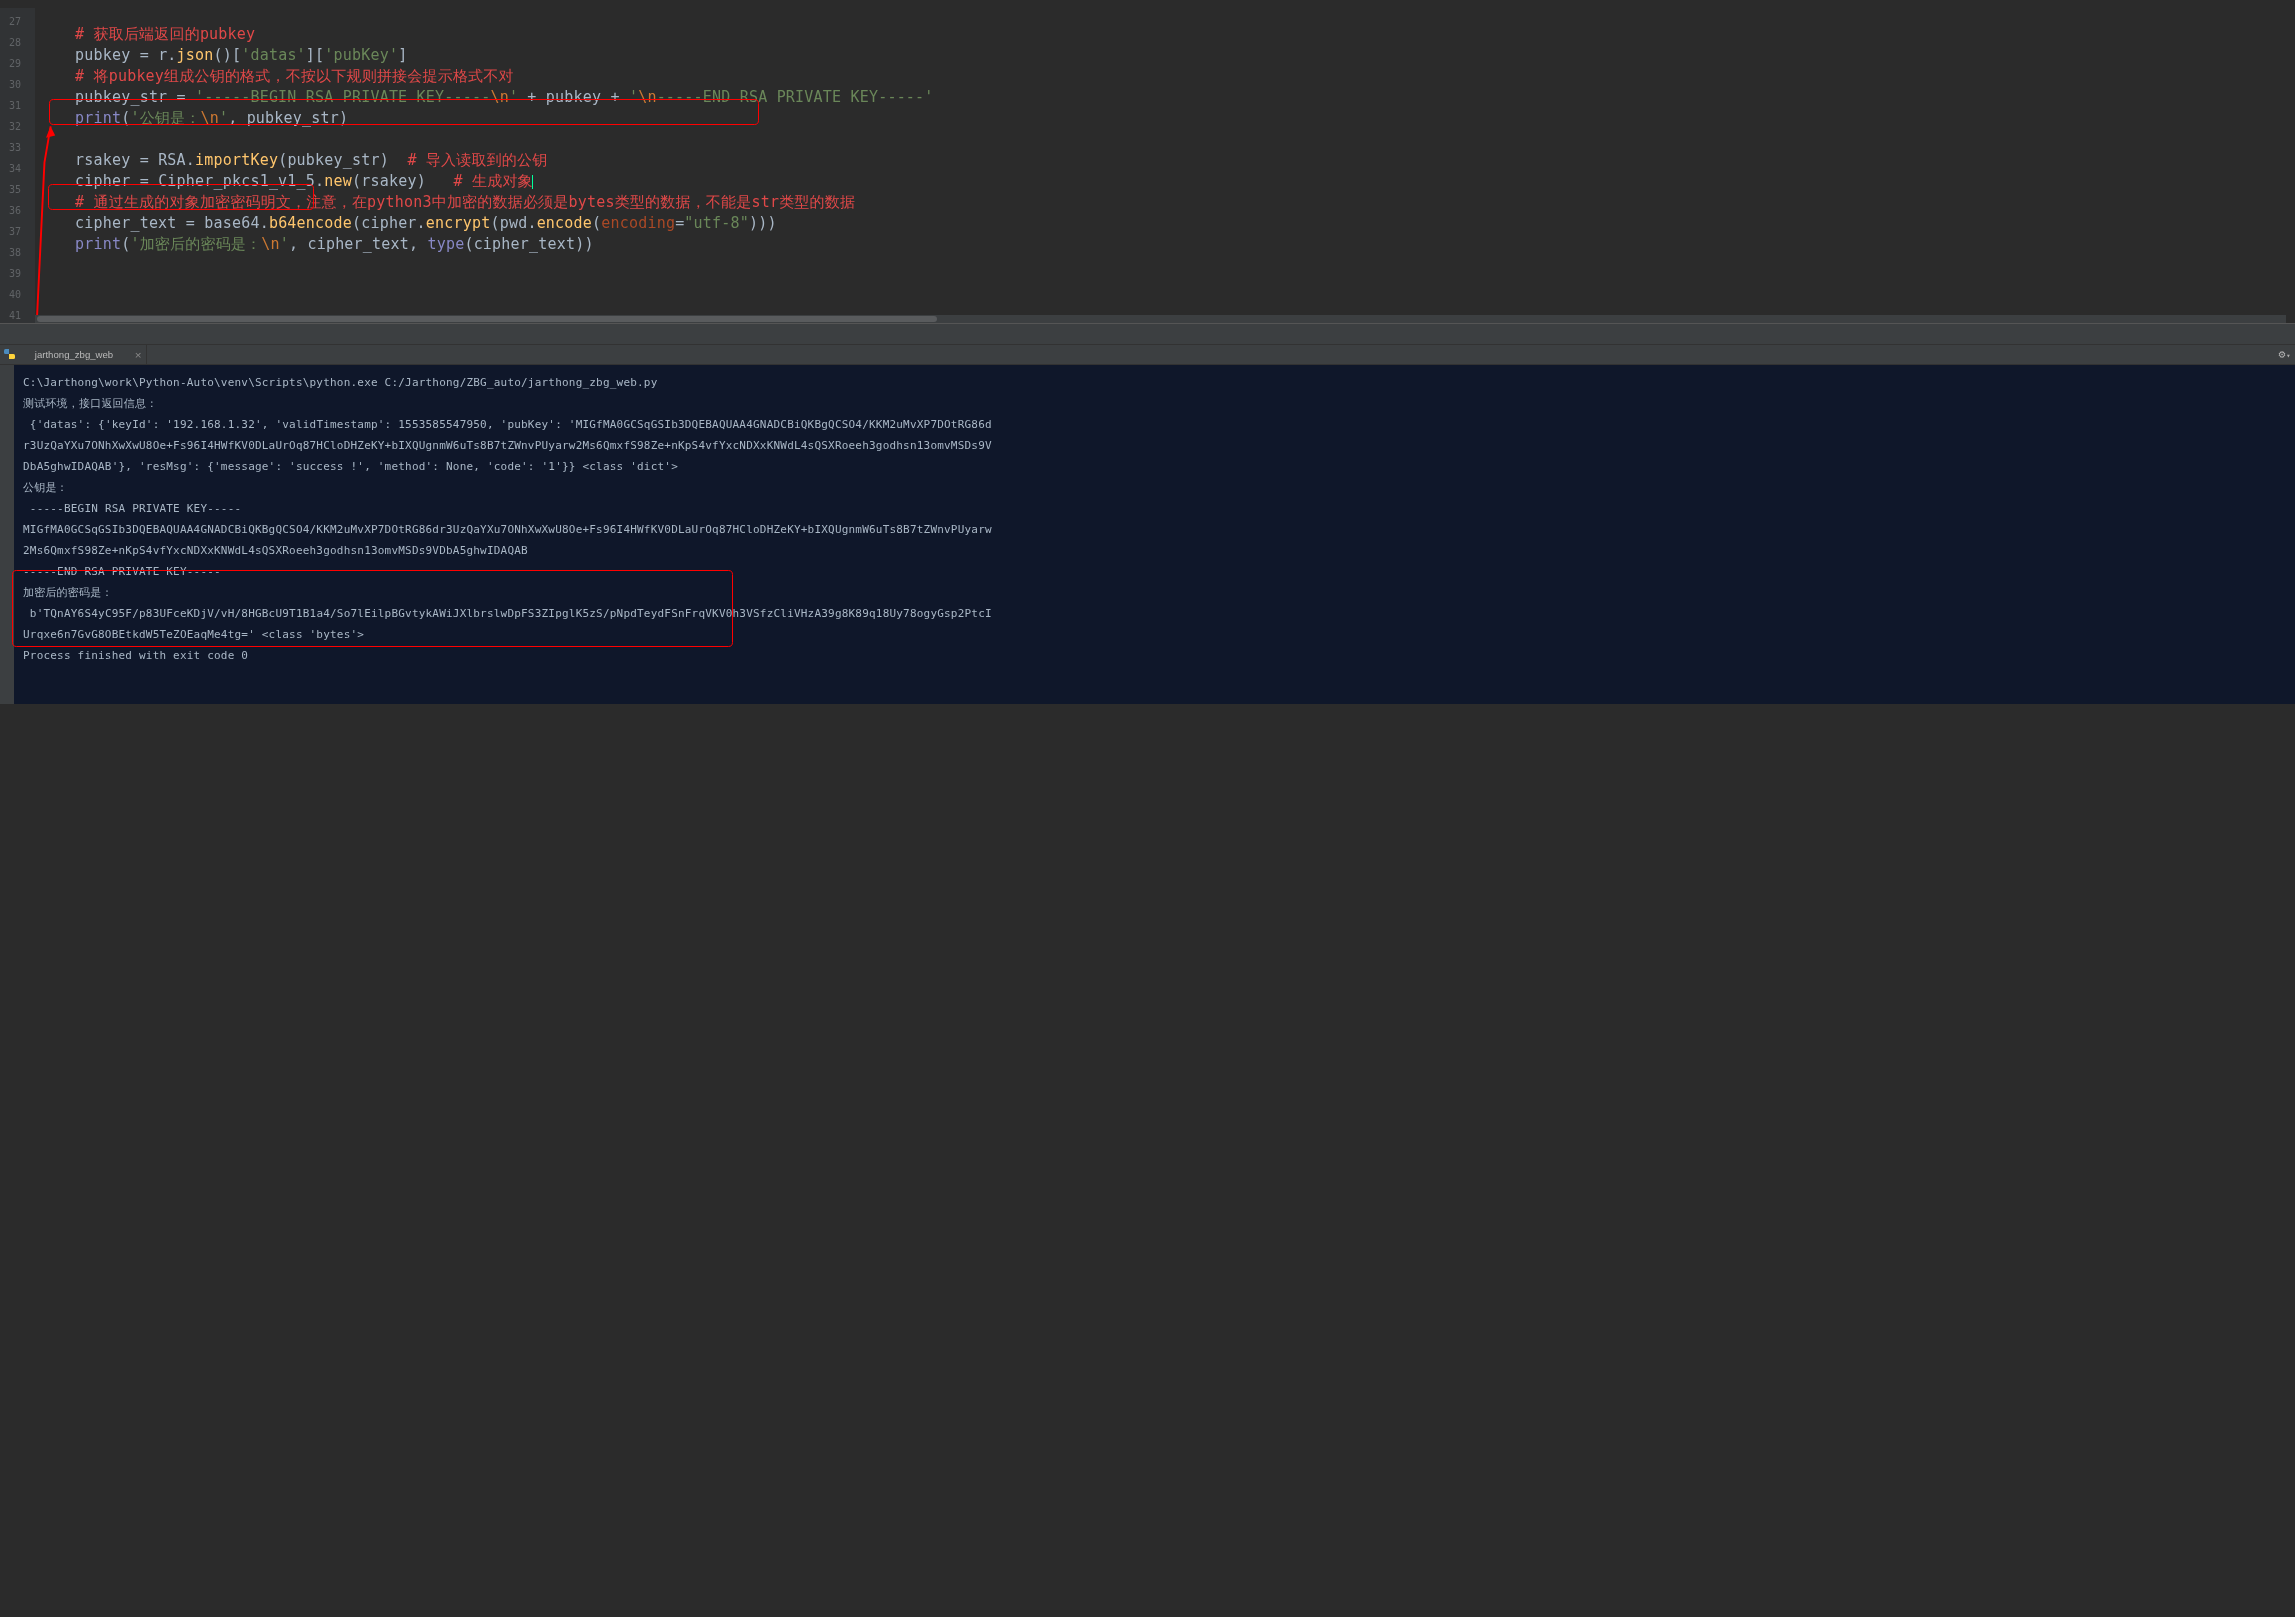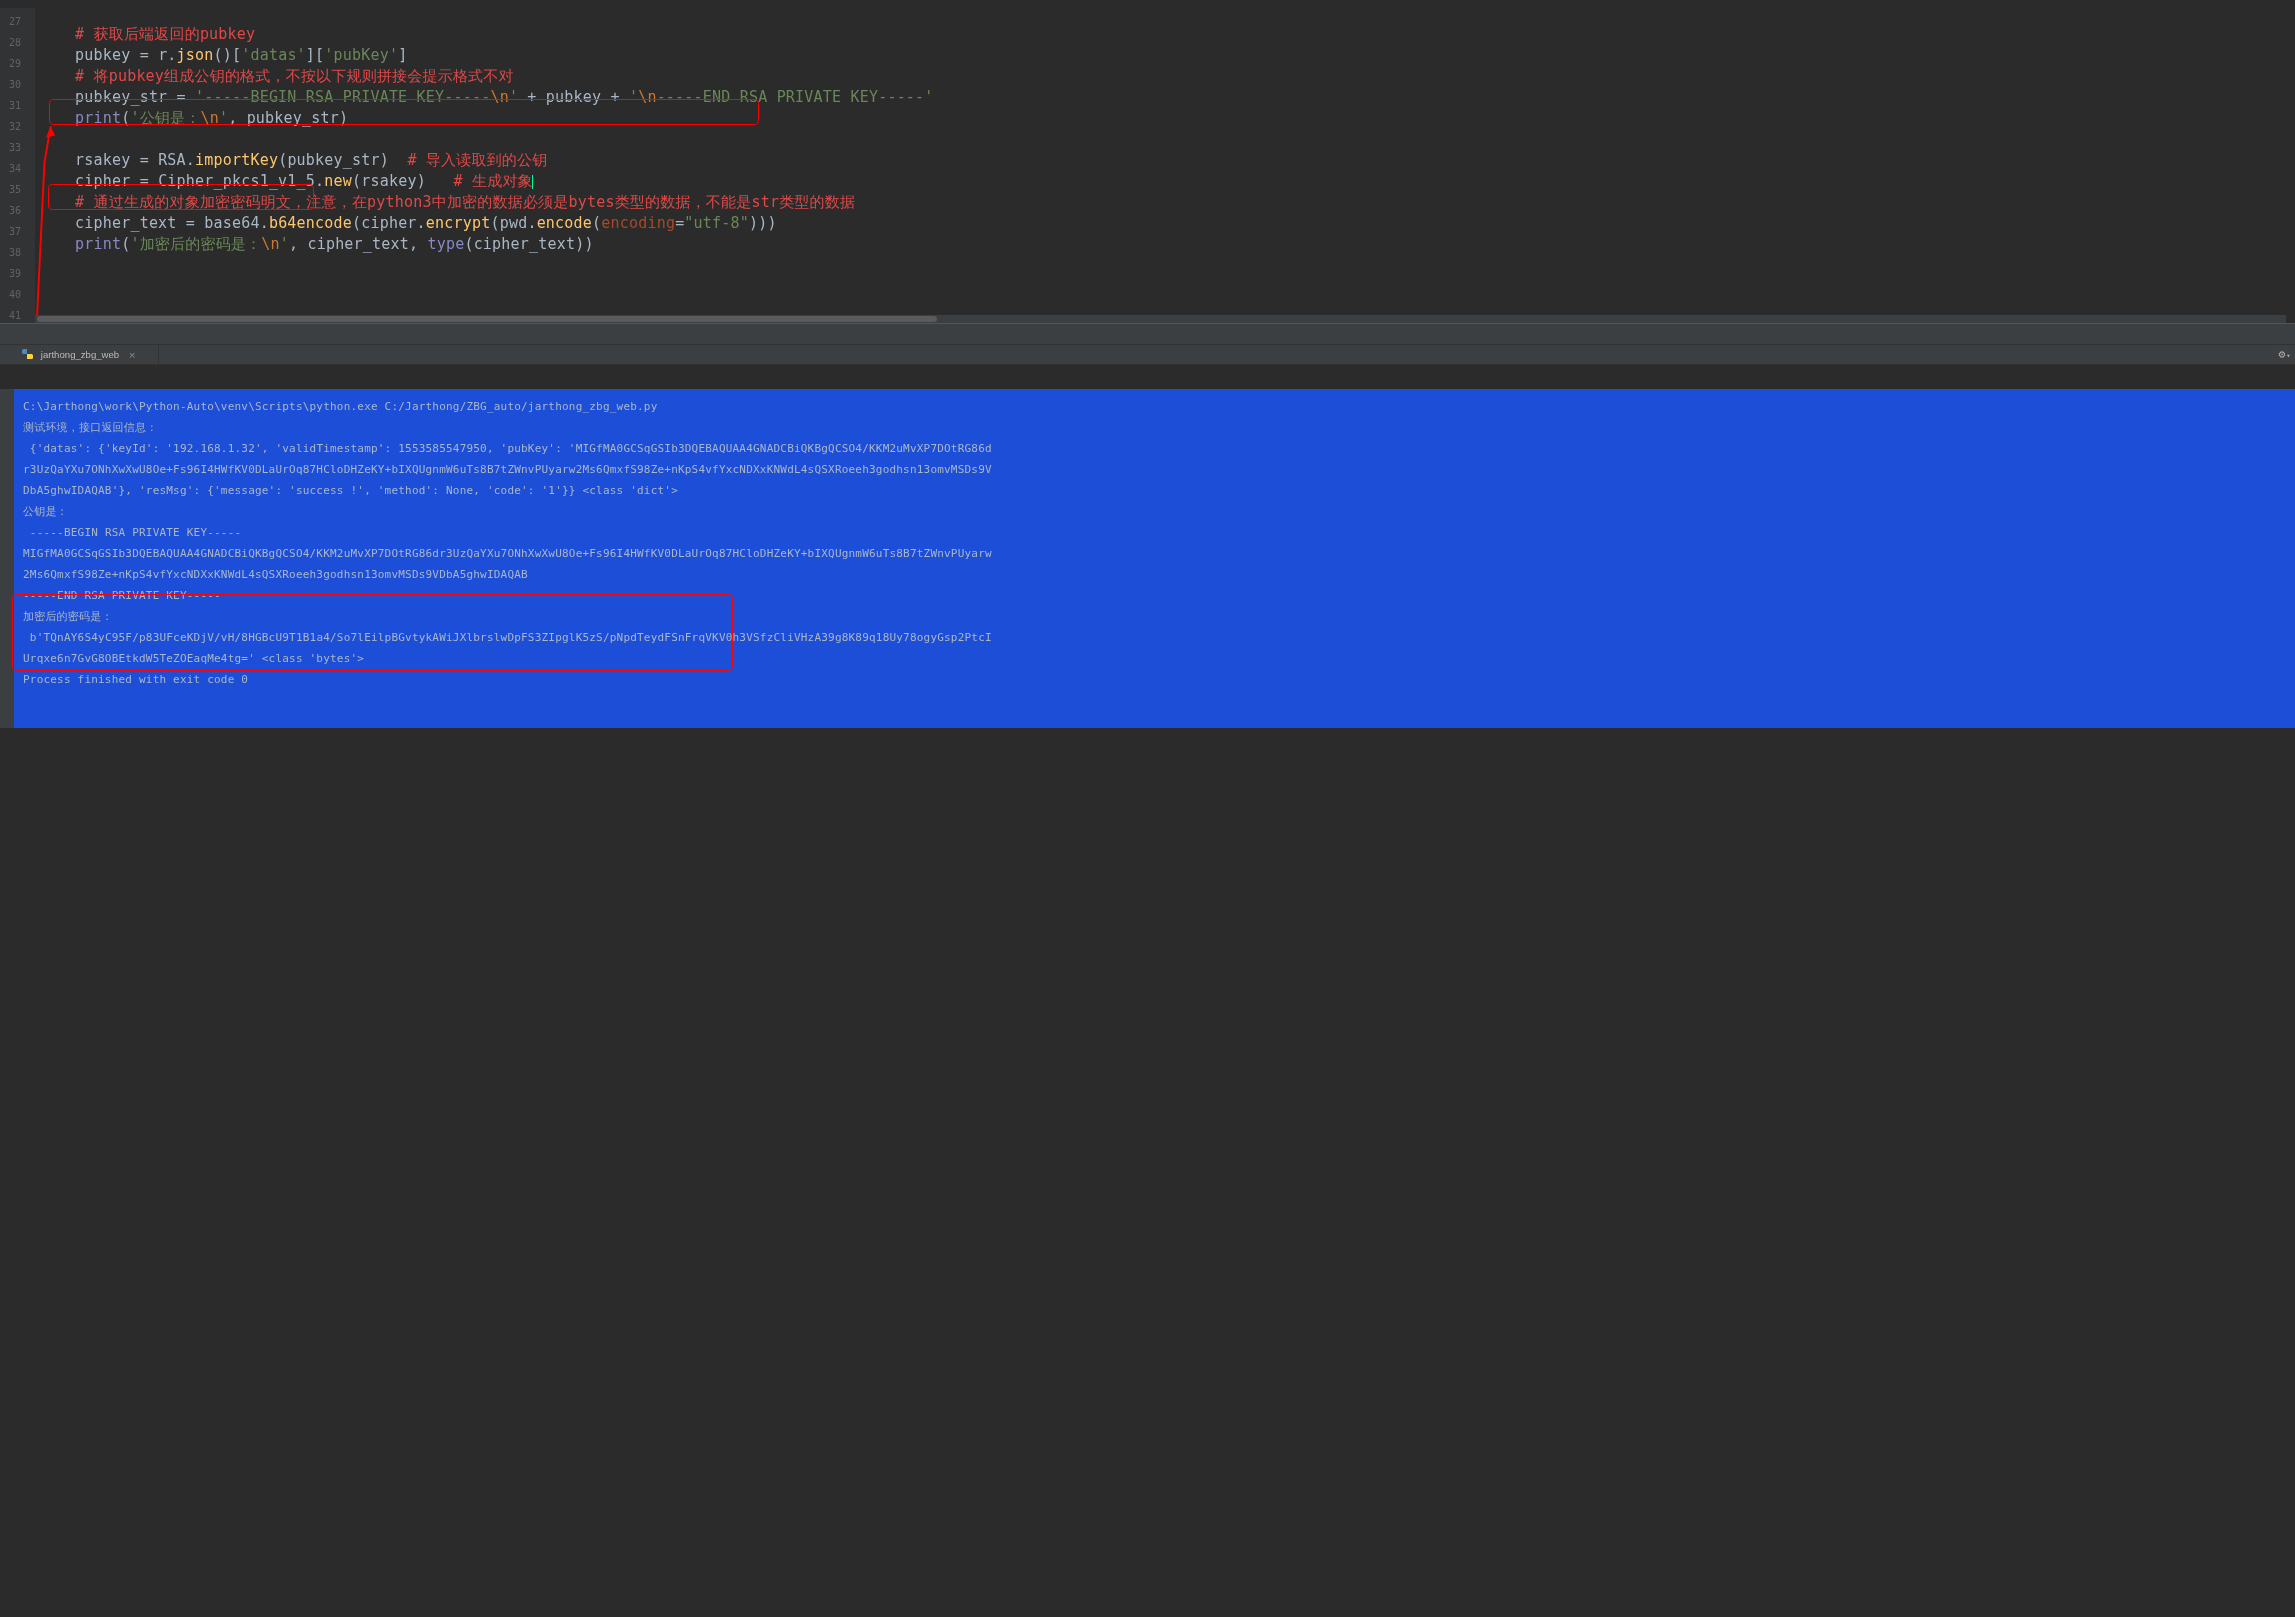--- a/index.html
+++ b/index.html
@@ -76,27 +76,27 @@
   height: 20px;
   background: #3c3f41;
   display: flex;
   align-items: stretch;
   border-bottom: 0.8px solid #323232;
   position: relative;
 }
 .run-tab {
   display: flex;
   align-items: center;
-  padding: 0 22px;
+  padding: 0 4px;
   background: #3c3f41;
   color: #bbbbbb;
   font-size: 9.6px;
   border-right: 0.8px solid #323232;
   font-family: "Segoe UI", Arial, sans-serif;
-  gap: 8px;
+  gap: 20px;
 }
 .py-icon {
   width: 10.8px; height: 10.8px;
   display: inline-block;
   position: relative;
 }
 .py-icon::before {
   content:"";
   position:absolute; left:0; top:0.8px;
   width:5.4px; height:4.6px;
@@ -119,25 +119,24 @@
 .gear-btn {
   position: absolute;
   right: 4.6px; top: 2.3px;
   color: #afafaf;
   font-size: 11.6px;
   cursor: pointer;
 }
 .gear-btn .chev { font-size: 7px; margin-left:0.8px; }
 
 .console-pane {
-  background: #1d4ed8;
+  background: #0f172a;
   position: relative;
   padding: 7.7px 0 12.3px 0;
   height: 339px;
-  margin-top: 24px;
 }
 .side-tools {
   position: absolute;
   left: 0; top: 0;
   width: 14px;
   height: 100%;
   background: #3c3f41;
 }
 .console-body {
   margin-left: 23px;

